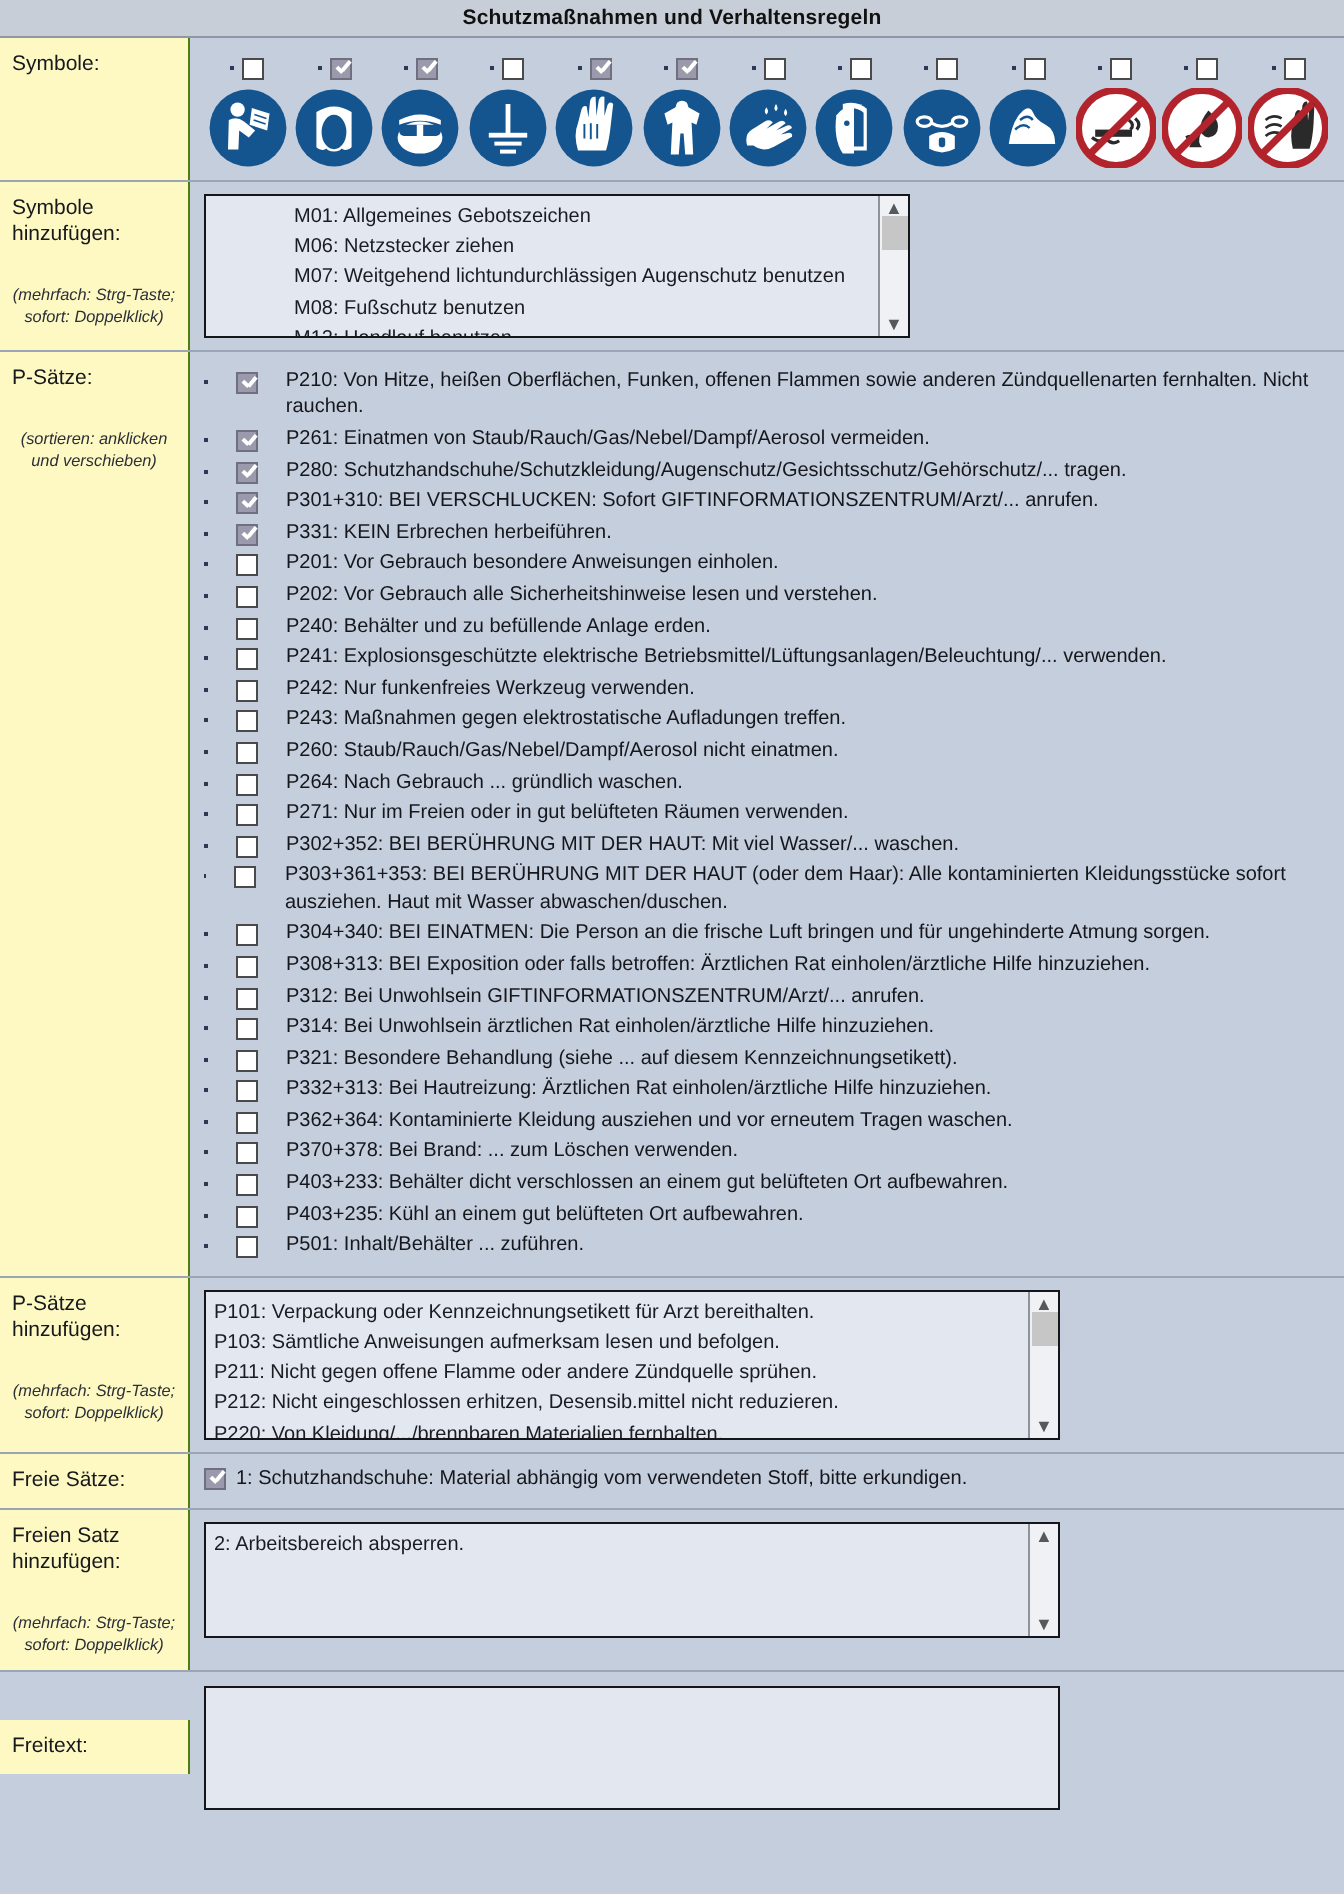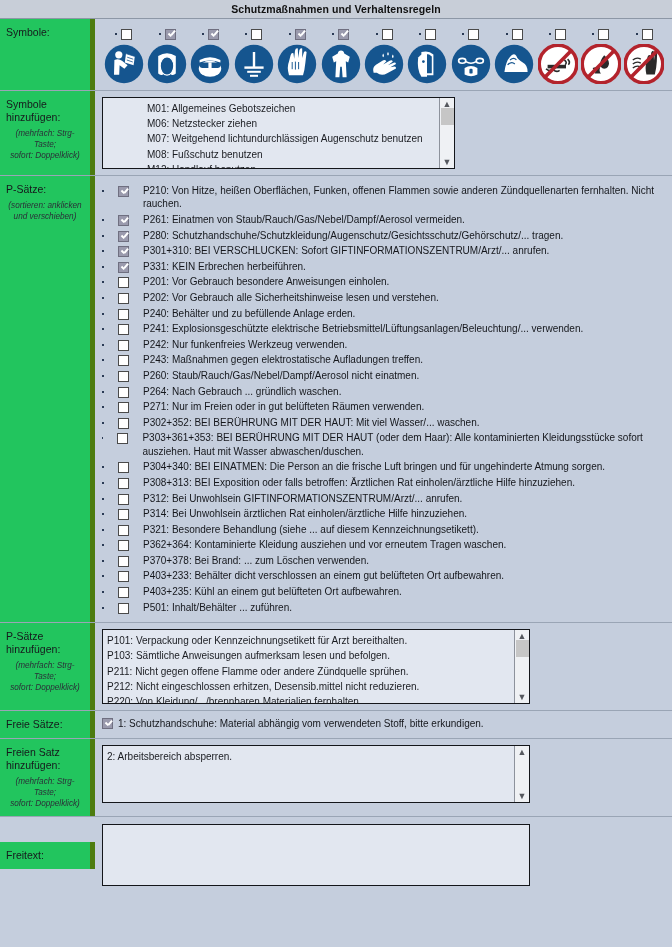--- a/index.html
+++ b/index.html
@@ -20,25 +20,25 @@
     border-bottom: 1px solid #8d97a6;
     display:flex; align-items:center; justify-content:center;
   }
   .titlebar .t { font-size: 10.5px; font-weight: bold; color:#111; letter-spacing:.1px; }
 
   
   .row { display:flex; border-bottom:1px solid #9aa5b5; background:#c5cedd; }
   .row.last { border-bottom:none; }
   .lbl {
     width: 95px; min-width:95px; padding: 7px 6px 7px 6px;
-    border-right: 5px solid #4d7c0f;
-    background:#22c55e;
+    border-right: 1px solid #4d7c0f;
+    background:#fef9c3;
   }
   .lbl .main { font-size:10.5px; line-height:13px; color:#16181c; }
-  .lbl .hint { font-size:8.2px; line-height:11px; color:#2b3038; margin-top:4px; }
+  .lbl .hint { font-size:8.2px; line-height:11px; color:#2b3038; margin-top:18px; }
   .lbl .hint.center { text-align:center; }
   .lbl .hint i { font-style: italic; }
   .content { flex:1; padding:6px 6px 6px 7px; min-width:0; }
 
   
   .symrow { display:flex; gap:0px; padding-top:2px; }
   .symcell { width:46.1px; display:flex; flex-direction:column; align-items:center; }
   .symcell .cbline { display:flex; align-items:center; gap:4px; height:14px; }
   .dot { width:2px; height:2px; background:#2a3a55; display:block; }
   .cb {
@@ -405,20 +405,25 @@
             <span class="txt">P314: Bei Unwohlsein ärztlichen Rat einholen/ärztliche Hilfe hinzuziehen.</span>
           </div>
           <div class="pitem">
             <span class="dot"></span>
             <span class="cb"></span>
             <span class="txt">P321: Besondere Behandlung (siehe ... auf diesem Kennzeichnungsetikett).</span>
           </div>
           <div class="pitem">
             <span class="dot"></span>
             <span class="cb"></span>
+            <span class="txt">P332+313: Bei Hautreizung: Ärztlichen Rat einholen/ärztliche Hilfe hinzuziehen.</span>
+          </div>
+          <div class="pitem">
+            <span class="dot"></span>
+            <span class="cb"></span>
             <span class="txt">P362+364: Kontaminierte Kleidung ausziehen und vor erneutem Tragen waschen.</span>
           </div>
           <div class="pitem">
             <span class="dot"></span>
             <span class="cb"></span>
             <span class="txt">P370+378: Bei Brand: ... zum Löschen verwenden.</span>
           </div>
           <div class="pitem">
             <span class="dot"></span>
             <span class="cb"></span>

